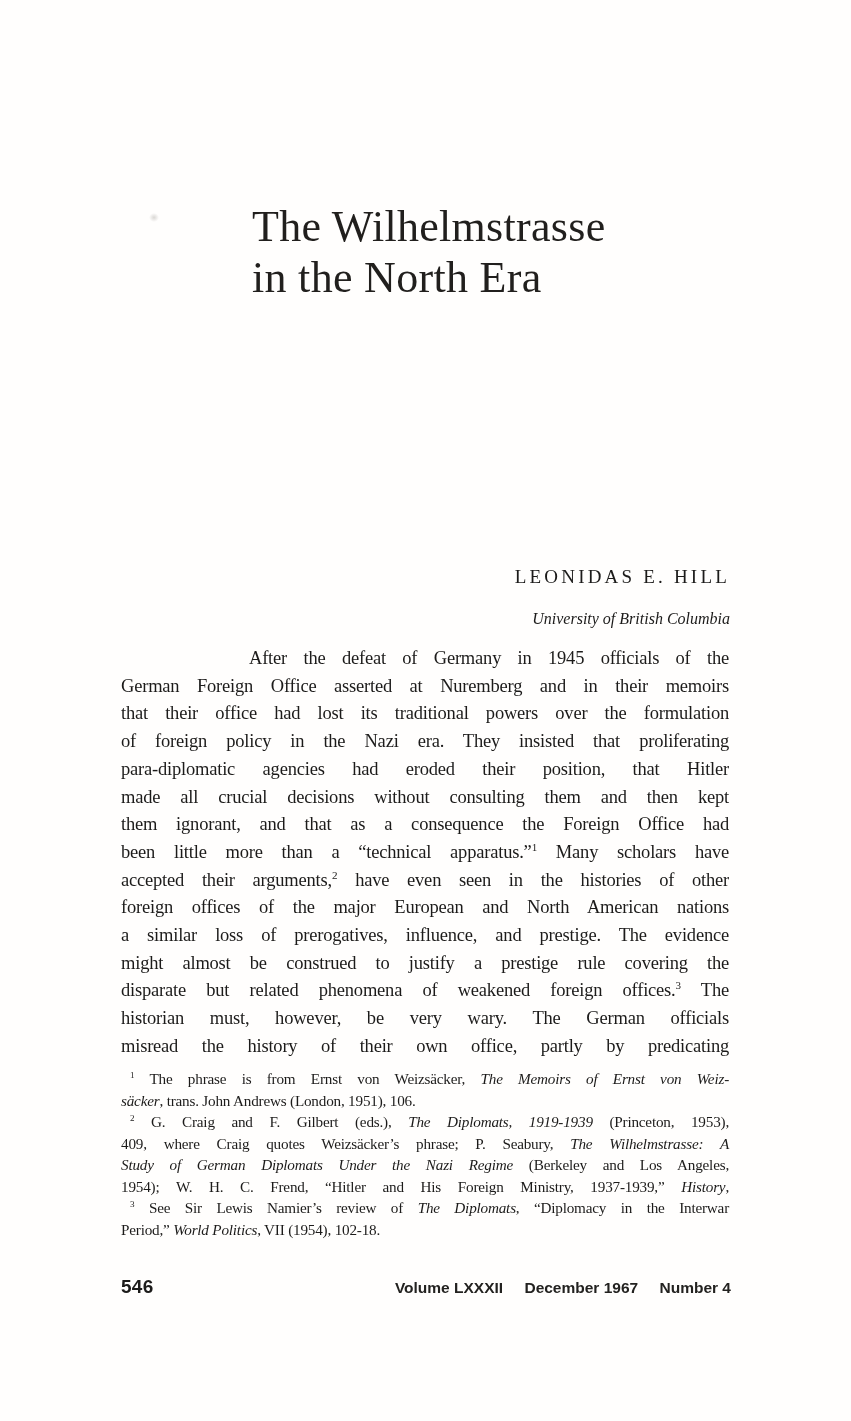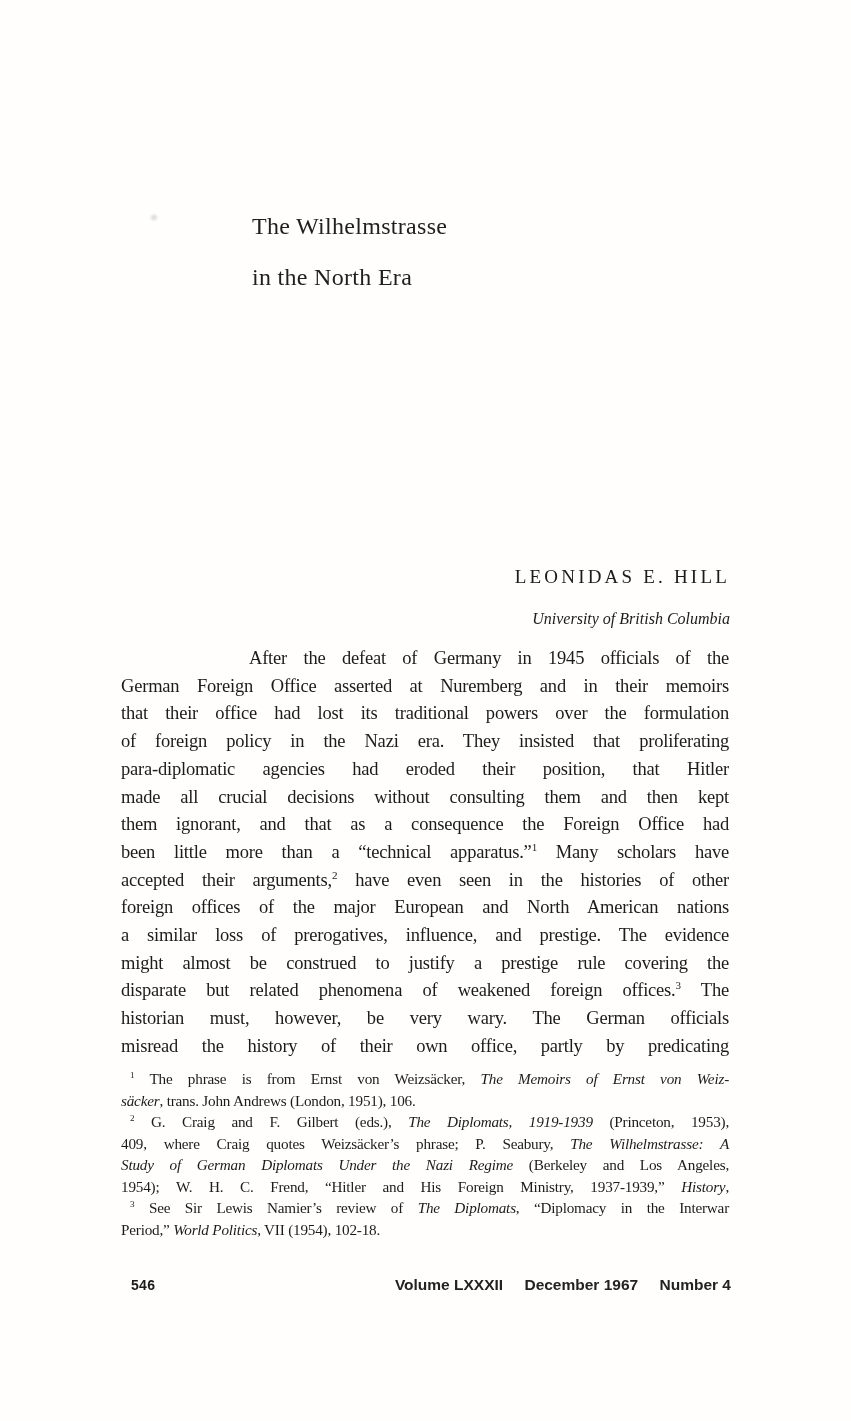--- a/index.html
+++ b/index.html
@@ -12,21 +12,21 @@
     font-family:"Liberation Serif","DejaVu Serif",serif;
     overflow:hidden;
   }
   
   .smudge{
     position:absolute;left:149px;top:213px;width:10px;height:9px;
     background:radial-gradient(ellipse at center,#d9d7d4 0%,rgba(217,215,212,0) 70%);
   }
   .title{
     position:absolute;left:252px;top:201px;
-    font-size:24px;line-height:51px;
+    font-size:44px;line-height:51px;
     letter-spacing:0.3px;
     color:#211f1d;
   }
   .author{
     position:absolute;right:121px;top:566px;
     text-align:right;
   }
   .author-name{
     font-size:19px;
     letter-spacing:3.2px;
@@ -60,21 +60,21 @@
     text-align-last:justify;
     letter-spacing:-0.2px;
   }
   .fline.findent{padding-left:9px;}
   .fline.nostretch{text-align-last:left;}
   .footer{
     position:absolute;left:121px;right:120px;top:1276px;
     display:flex;justify-content:space-between;align-items:baseline;
     font-family:"Liberation Sans","DejaVu Sans",sans-serif;
   }
-  .page-num{font-weight:700;font-size:14px;letter-spacing:0.3px;margin-left:10px;}
+  .page-num{font-weight:700;font-size:19px;letter-spacing:0.3px;}
   .vol-line{font-size:15.5px;font-weight:600;color:#232220;margin-left:30px;}
   .vol-line span{margin-left:17px;}
   .vol-line span:first-child{margin-left:0;}
 </style>
 </head>
 <body>
 
 <div class="page">
 
   <div class="smudge"></div>

